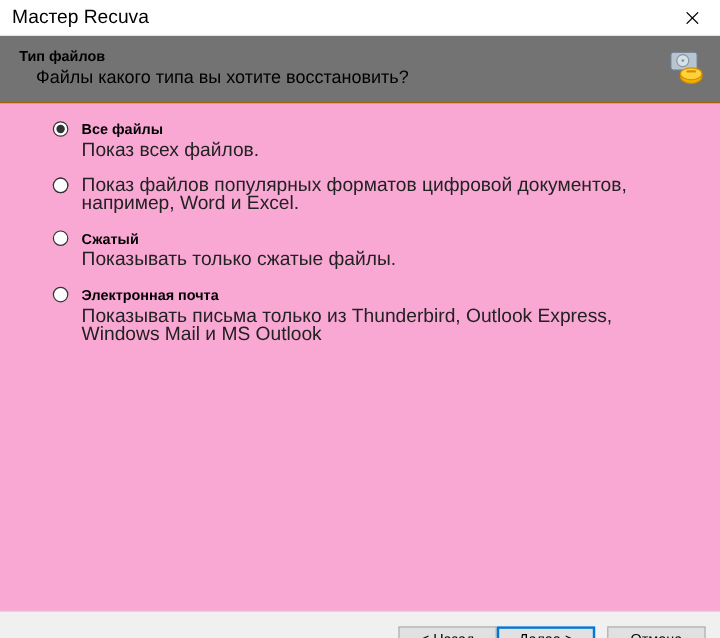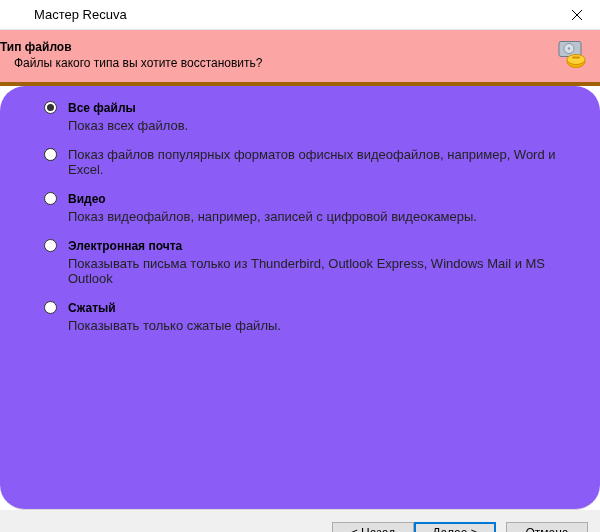--- a/index.html
+++ b/index.html
@@ -14,51 +14,50 @@
       position: relative;
     }
     .titlebar {
       height: 30px;
       display: flex;
       align-items: center;
       justify-content: space-between;
       padding: 0 0 0 10px;
       border-bottom: 1px solid #e5e5e5;
     }
-    .titlebar-title { font-size: 13px; margin-left: 24px; }
+    .titlebar-title { font-size: 16px; }
     .close-btn {
       width: 46px;
       height: 30px;
       display: flex;
       align-items: center;
       justify-content: center;
       cursor: pointer;
     }
     .close-btn svg { width: 10px; height: 10px; }
     .header {
-      background: #fca5a5;
-      padding: 10px 16px 12px 0;
+      background: #737373;
+      padding: 10px 16px 12px 16px;
       position: relative;
-      border-bottom: 4px solid #a16207;
+      border-bottom: 1px solid #a16207;
     }
     .header-title { font-weight: bold; font-size: 12px; }
-    .header-subtitle { font-size: 12px; margin-left: 14px; margin-top: 2px; }
+    .header-subtitle { font-size: 15px; margin-left: 14px; margin-top: 2px; }
     .header-icon {
       position: absolute;
       right: 14px;
       top: 50%;
       transform: translateY(-50%);
     }
     .content {
       padding: 14px 30px 0 44px;
       height: 424px;
       overflow: hidden;
       border-bottom: 1px solid #d9d9d9;
-      background: #8b5cf6;
-      border-radius: 25px;
+      background: #f9a8d4;
     }
     .option {
       margin-bottom: 14px;
       position: relative;
       padding-left: 24px;
     }
     .radio {
       position: absolute;
       left: 0;
       top: 1px;
@@ -75,21 +74,21 @@
     .radio.selected::after {
       content: '';
       width: 7px;
       height: 7px;
       background: #333;
       border-radius: 50%;
       display: block;
     }
     .option-label { font-weight: bold; font-size: 12px; line-height: 16px; }
     .option-desc {
-      font-size: 13px;
+      font-size: 16px;
       color: #222;
       margin-top: 2px;
       line-height: 15px;
     }
     .footer {
       height: 46px;
       background: #f0f0f0;
       display: flex;
       align-items: center;
       justify-content: flex-end;
@@ -142,36 +141,31 @@
   <div class="option">
     <span class="radio selected"></span>
     <div class="option-label">Все файлы</div>
     <div class="option-desc">Показ всех файлов.</div>
   </div>
   <div class="option">
     <span class="radio"></span>
   </div>
   <div class="option">
     <span class="radio"></span>
-    <div class="option-desc">Показ файлов популярных форматов офисных видеофайлов, например, Word и Excel.</div>
+    <div class="option-desc">Показ файлов популярных форматов цифровой документов, например, Word и Excel.</div>
   </div>
   <div class="option">
     <span class="radio"></span>
-    <div class="option-label">Видео</div>
-    <div class="option-desc">Показ видеофайлов, например, записей с цифровой видеокамеры.</div>
+    <div class="option-label">Сжатый</div>
+    <div class="option-desc">Показывать только сжатые файлы.</div>
   </div>
   <div class="option">
     <span class="radio"></span>
     <div class="option-label">Электронная почта</div>
     <div class="option-desc">Показывать письма только из Thunderbird, Outlook Express, Windows Mail и MS Outlook</div>
-  </div>
-  <div class="option">
-    <span class="radio"></span>
-    <div class="option-label">Сжатый</div>
-    <div class="option-desc">Показывать только сжатые файлы.</div>
   </div>
 </div>
 
 <div class="footer">
   <button class="btn btn-back">&lt; Назад</button>
   <button class="btn primary btn-next">Далее &gt;</button>
   <button class="btn">Отмена</button>
 </div>
 
 </body></html>

